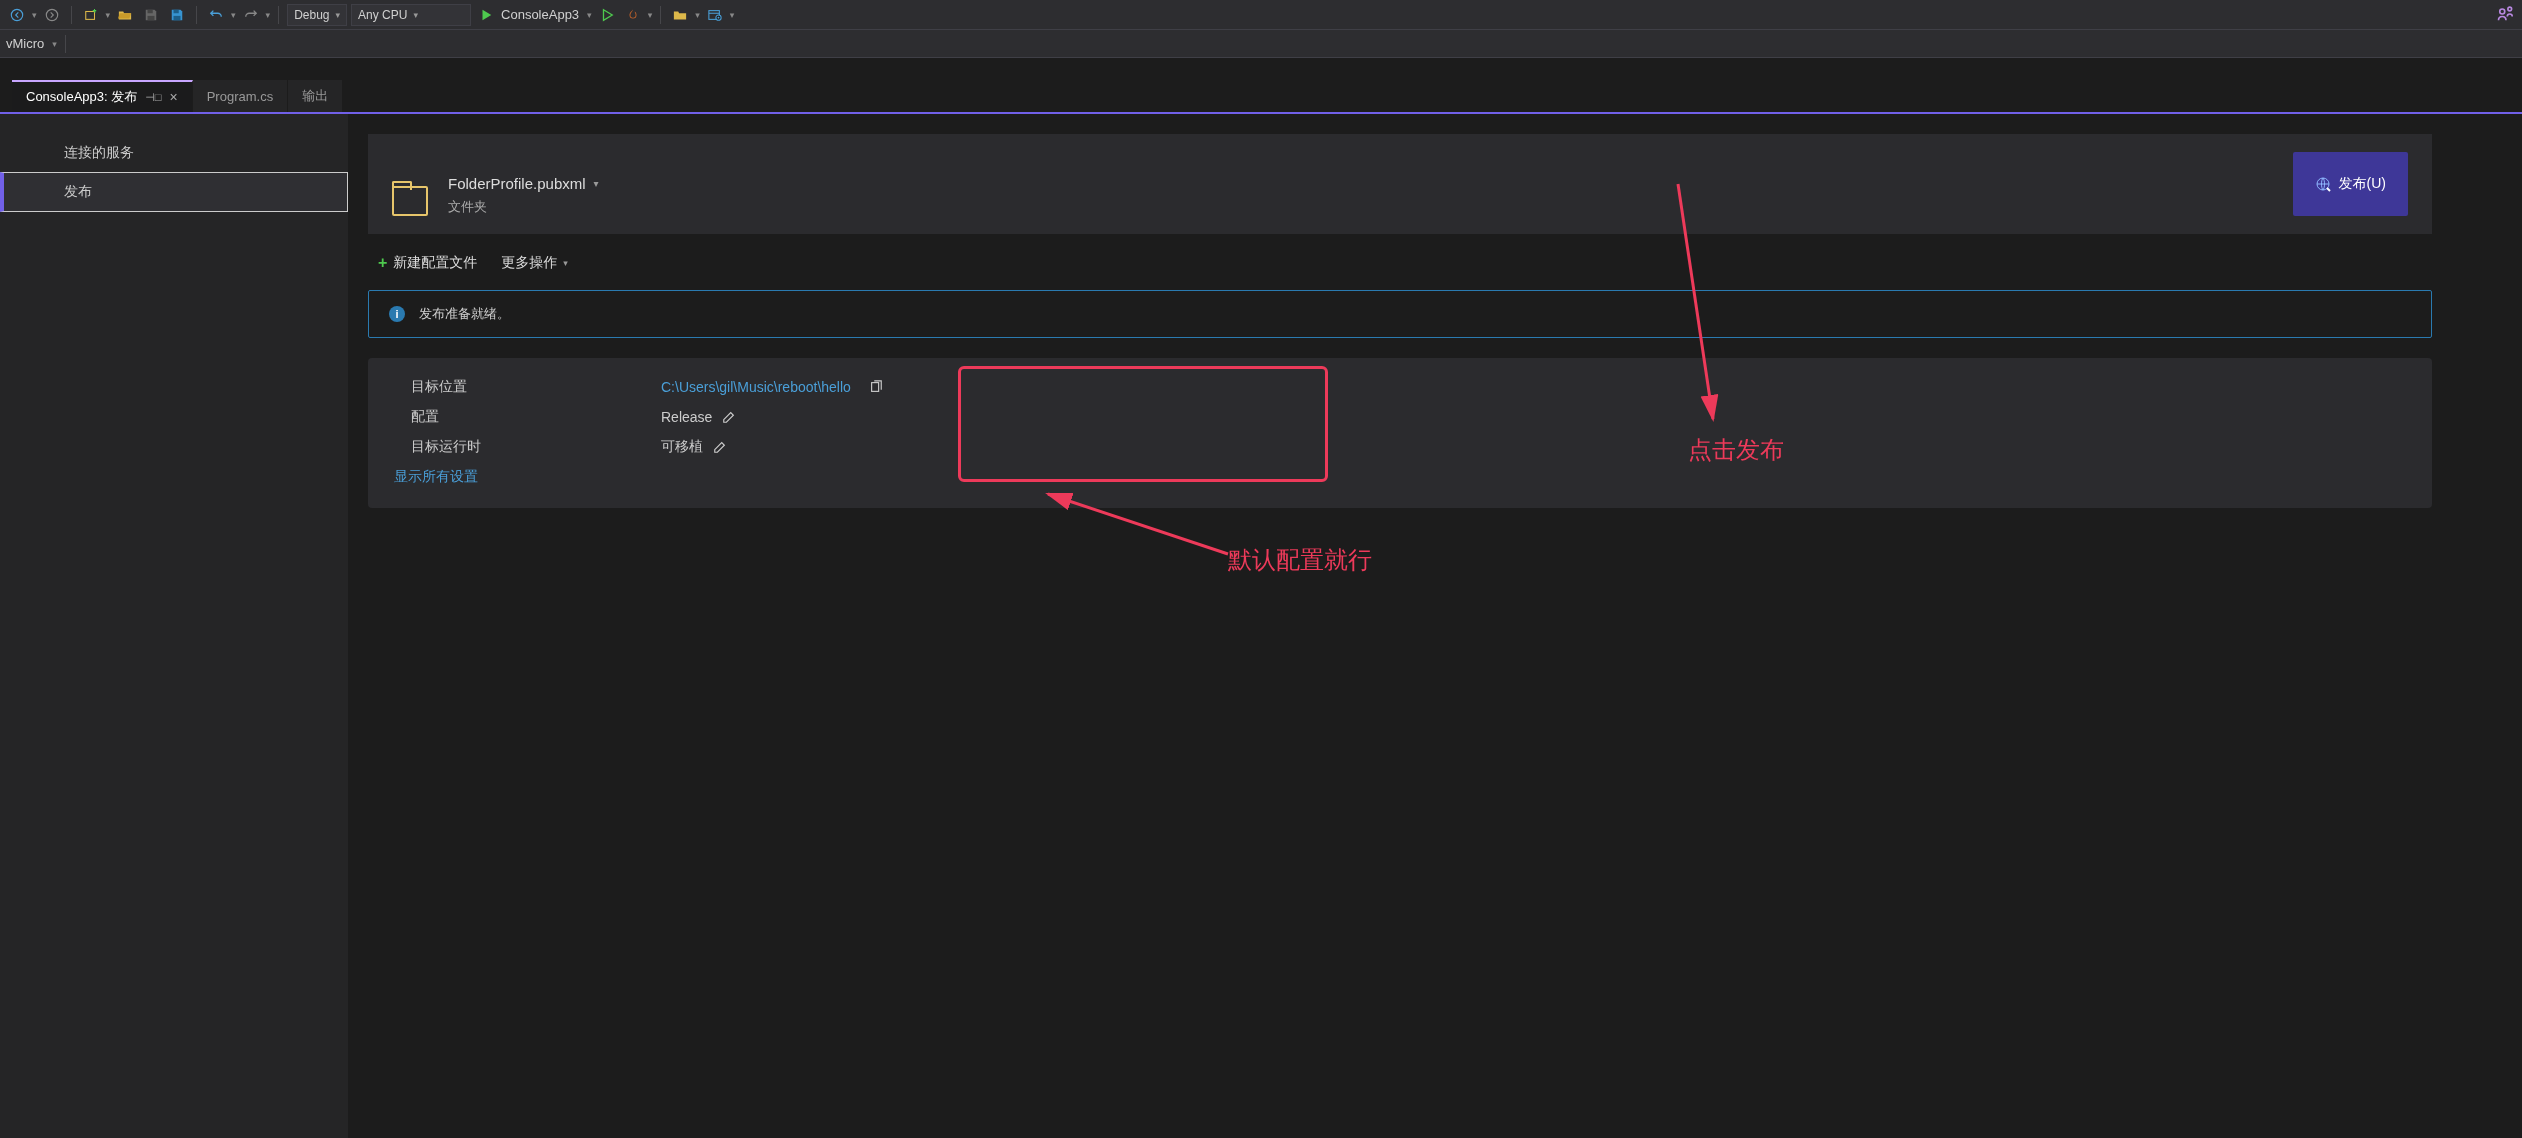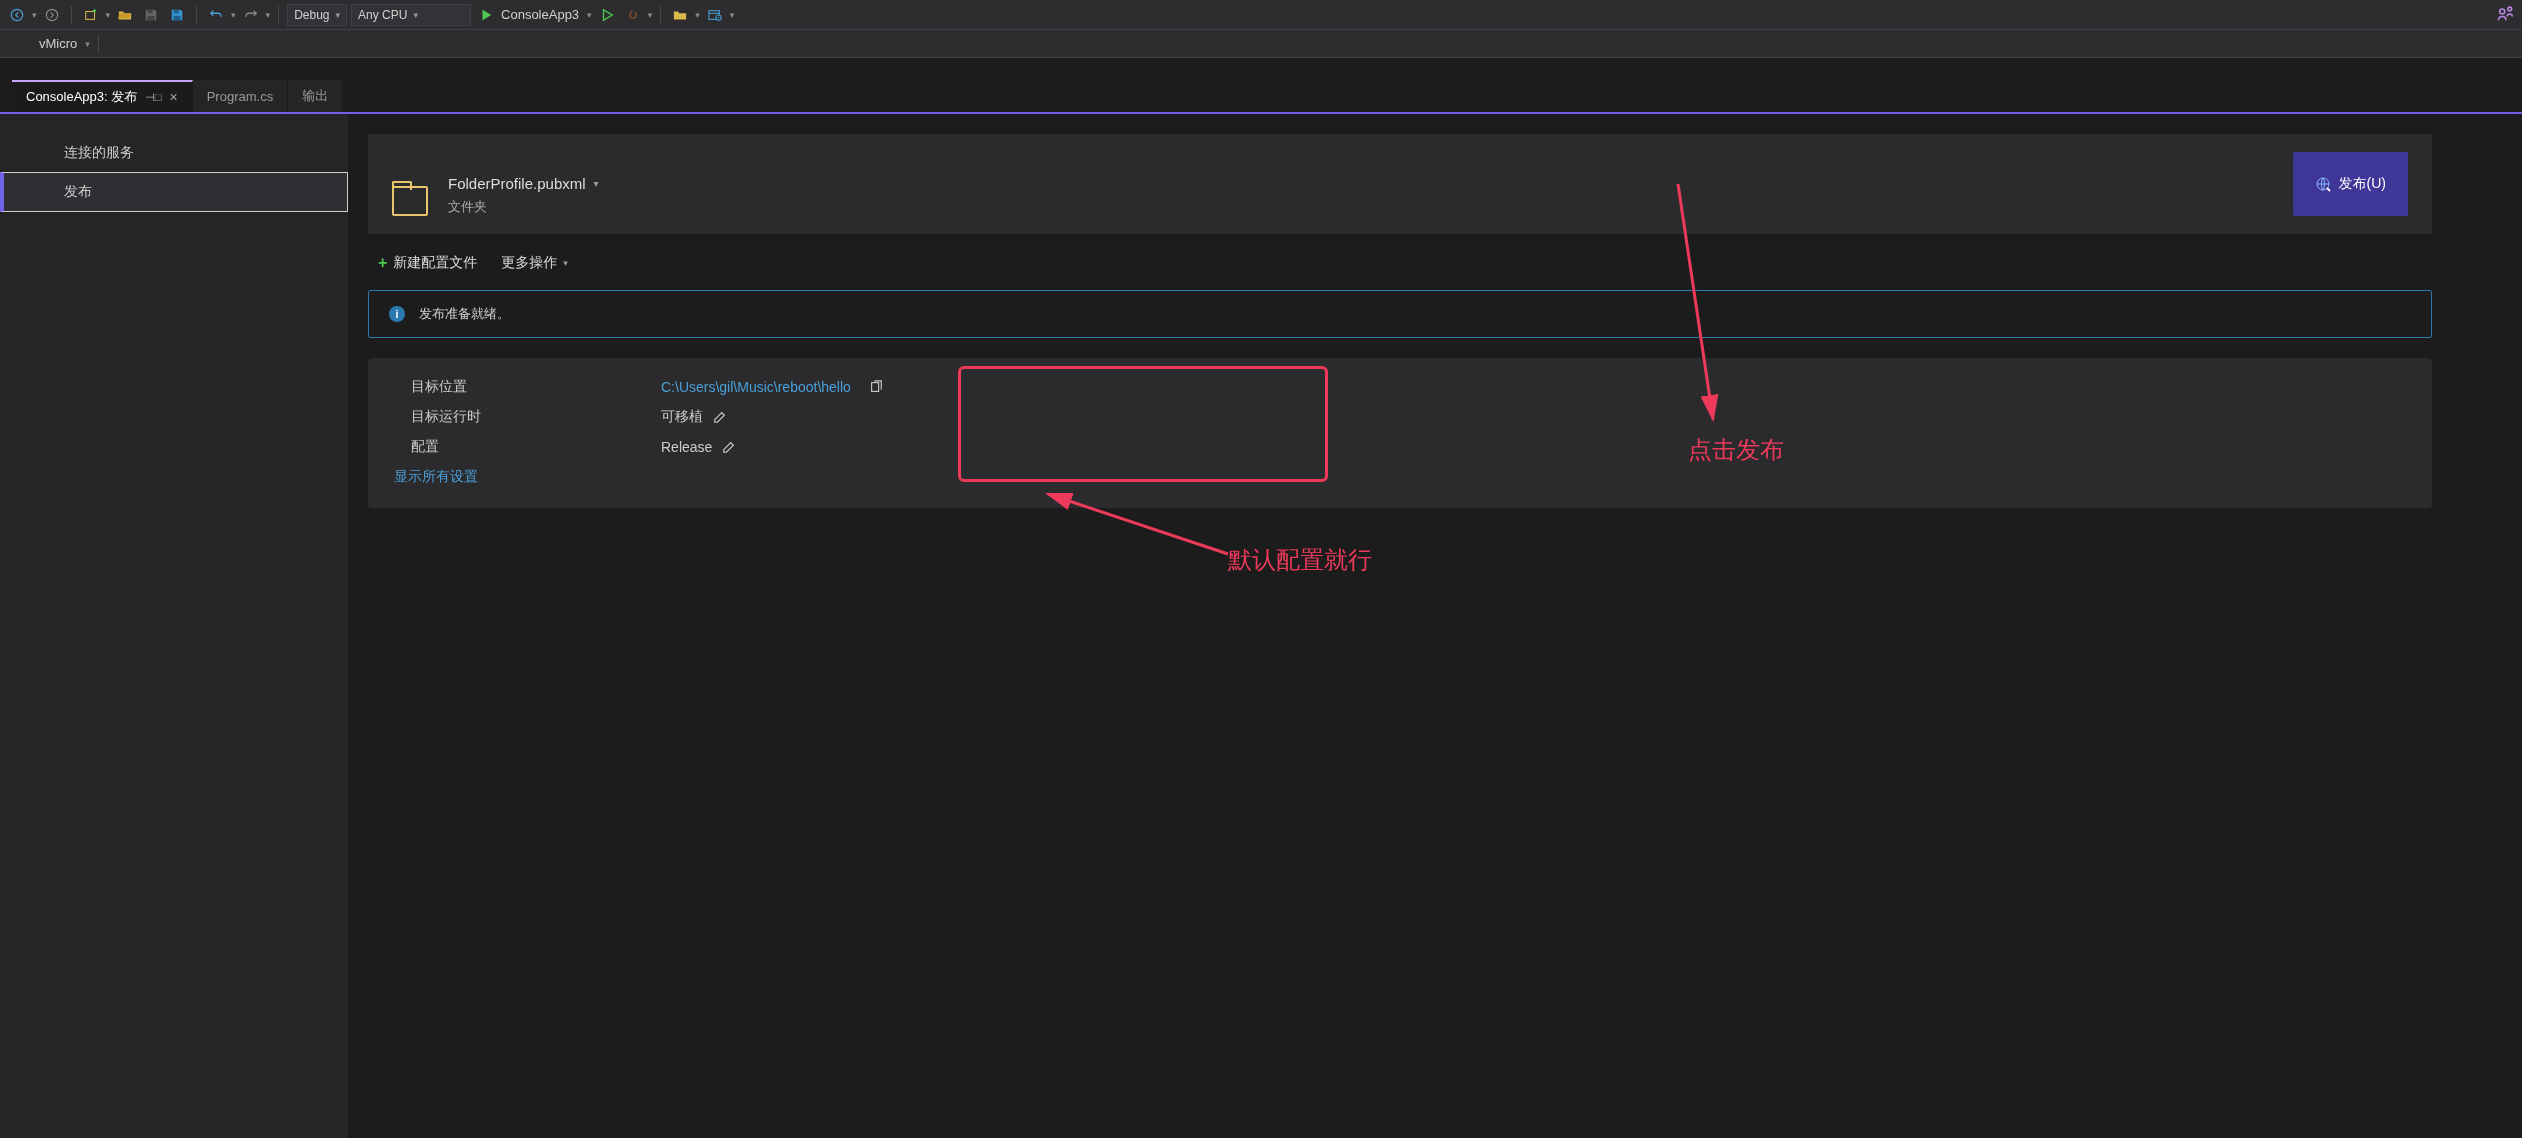--- a/index.html
+++ b/index.html
@@ -161,21 +161,21 @@
         <rect x="1" y="3" width="12" height="10"></rect>
         <path d="M1 6h12"></path>
         <circle cx="12" cy="11" r="3" fill="#1c1c1c" stroke="#4a9fd8"></circle>
         <path d="M11 11h2M12 10v2"></path>
       </svg>
     </button>
   <span style="font-size:9px;color:#888">▾</span>
 </div>
 
 <div class="toolbar2">
-  <span style="font-size:13px;margin-left:33px;">vMicro</span>
+  <span style="font-size:13px;">vMicro</span>
   <span style="font-size:9px;color:#888;margin-left:4px;">▾</span>
   <span class="tb-sep"></span>
 </div>
 
 <div class="tabstrip">
   <div class="tab active">
     <span>ConsoleApp3: 发布</span>
     <span class="pin">⊣□</span>
     <span class="close">×</span>
   </div>
@@ -236,33 +236,33 @@
         <div class="value link">
           <span>C:\Users\gil\Music\reboot\hello</span>
           <svg class="copy-icon" viewBox="0 0 16 16" fill="none" stroke="#ccc" stroke-width="1.3">
               <rect x="3" y="3" width="8" height="10"></rect>
               <path d="M6 1h8v10"></path>
             </svg>
         </div>
       </div>
 
       <div class="settings-row">
+        <div class="label">配置</div>
+        <div class="value">
+          <span>Release</span>
+          <svg class="edit-icon" viewBox="0 0 16 16" fill="none" stroke="#ccc" stroke-width="1.3">
+              <path d="M2 11l8-8 3 3-8 8H2v-3z"></path>
+            </svg>
+        </div>
+      </div>
+
+      <div class="settings-row">
         <div class="label">目标运行时</div>
         <div class="value">
           <span>可移植</span>
-          <svg class="edit-icon" viewBox="0 0 16 16" fill="none" stroke="#ccc" stroke-width="1.3">
-              <path d="M2 11l8-8 3 3-8 8H2v-3z"></path>
-            </svg>
-        </div>
-      </div>
-
-      <div class="settings-row">
-        <div class="label">配置</div>
-        <div class="value">
-          <span>Release</span>
           <svg class="edit-icon" viewBox="0 0 16 16" fill="none" stroke="#ccc" stroke-width="1.3">
               <path d="M2 11l8-8 3 3-8 8H2v-3z"></path>
             </svg>
         </div>
       </div>
 
       <div class="show-all">显示所有设置</div>
     </div>
 
     <div class="annot-box" style="left:610px; top:252px; width:370px; height:116px;"></div>

